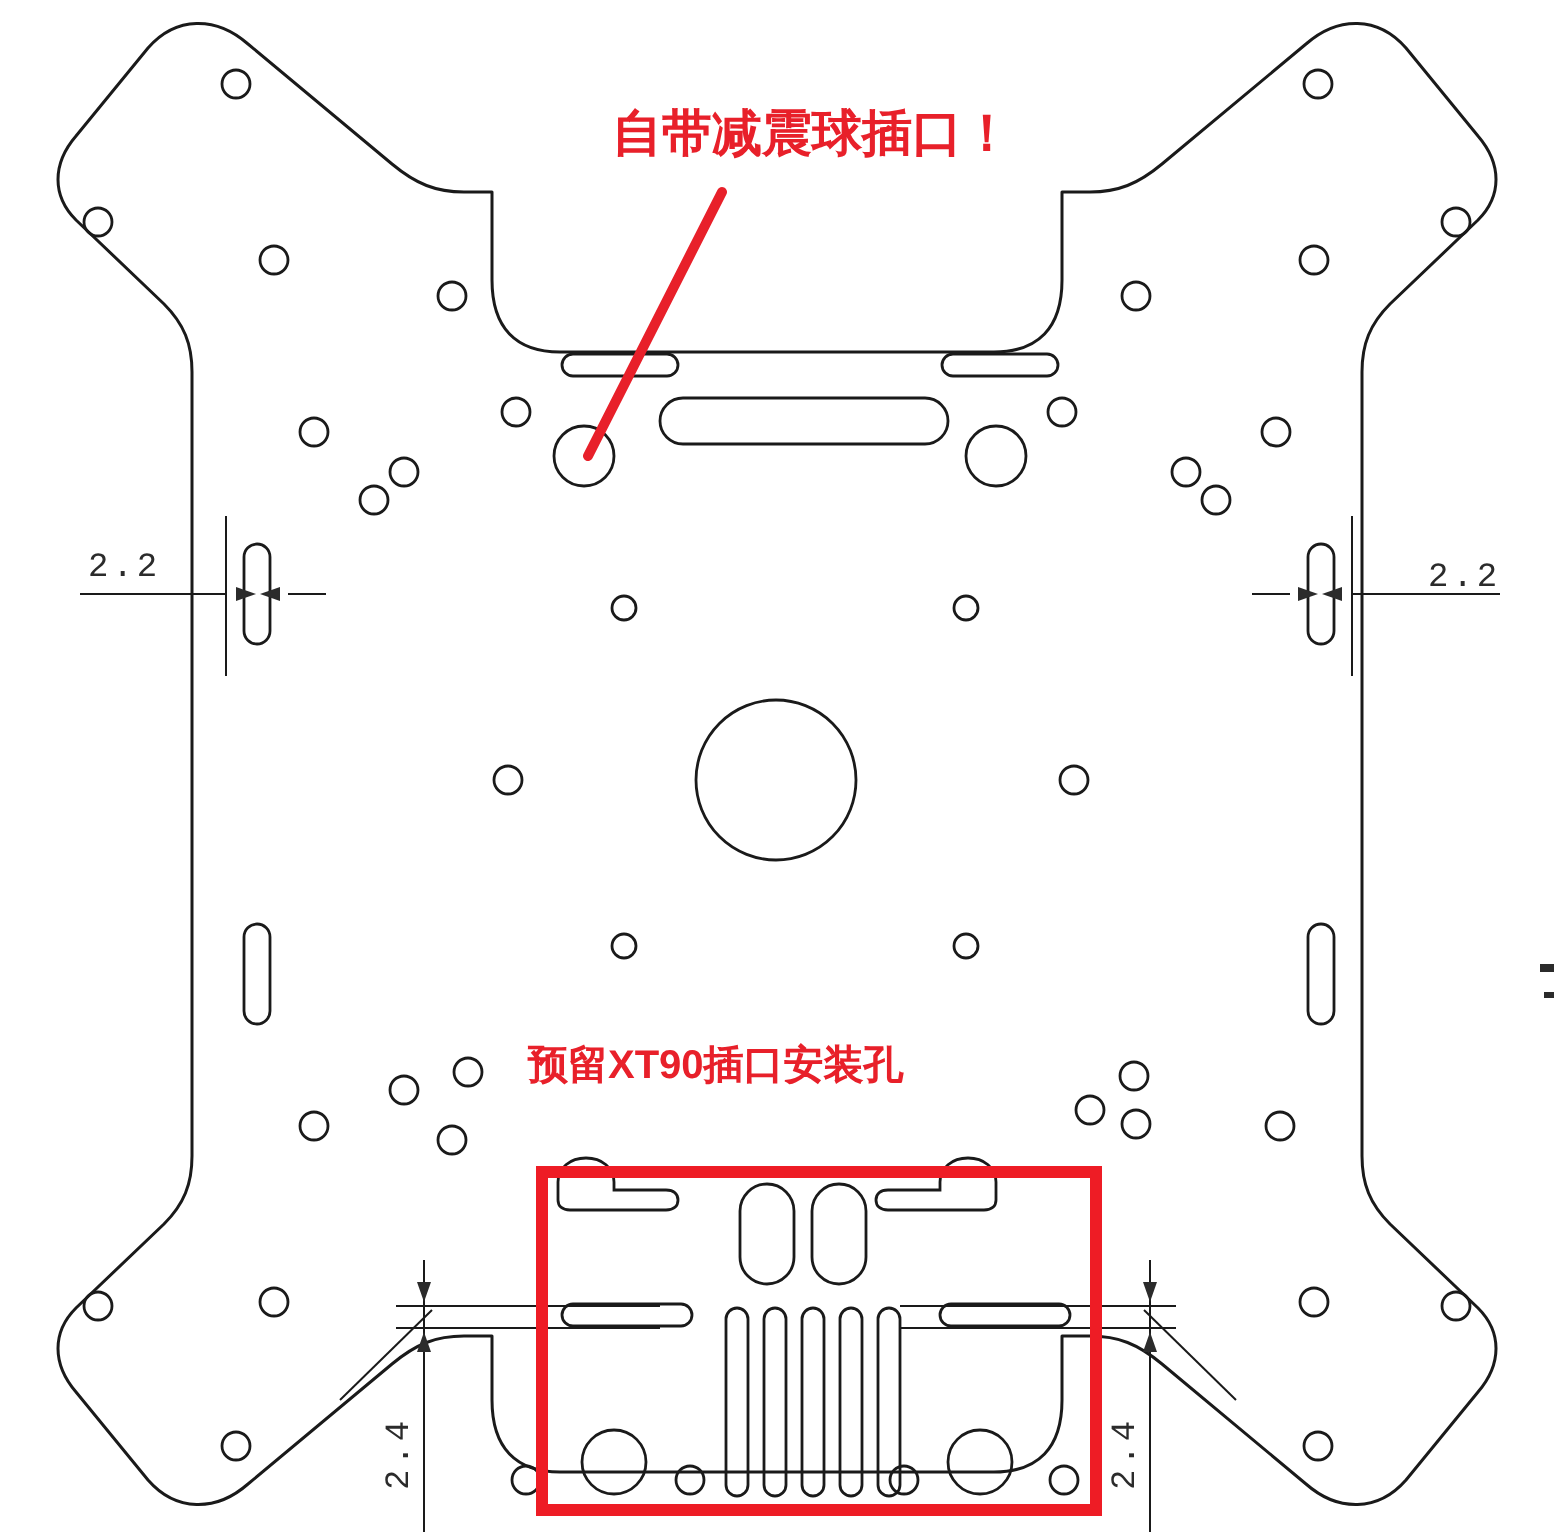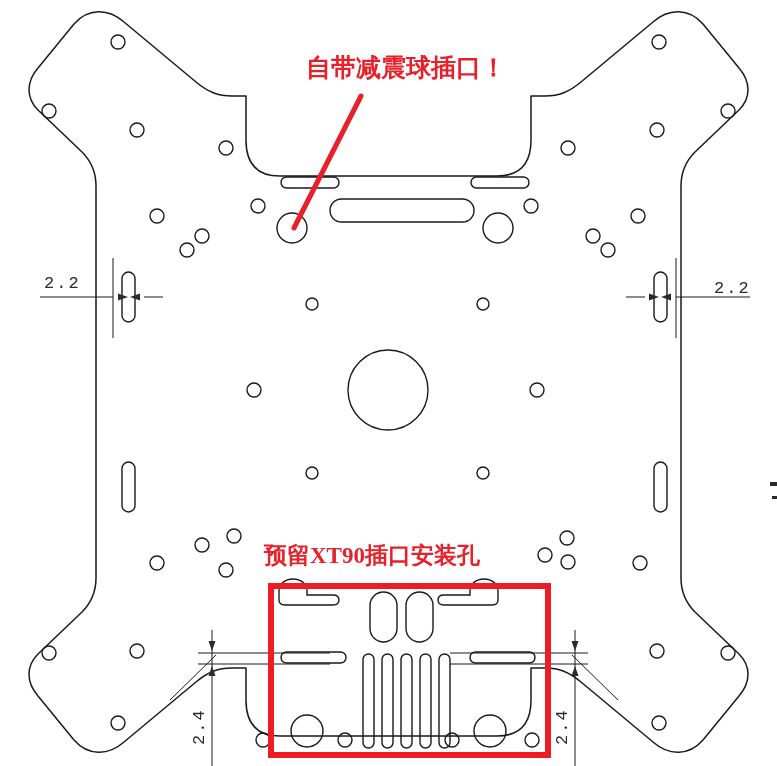--- a/index.html
+++ b/index.html
@@ -14,27 +14,27 @@
   .part-outline{fill:none;stroke:#1a1a1a;stroke-width:1.5;stroke-linejoin:round;stroke-linecap:round;}
   .hole{fill:none;stroke:#1a1a1a;stroke-width:1.4;}
   .slot{fill:none;stroke:#1a1a1a;stroke-width:1.4;}
   .dimline{stroke:#1a1a1a;stroke-width:1;fill:none;}
   .extline{stroke:#1a1a1a;stroke-width:1;fill:none;}
   .dimtext{font-family:"Liberation Mono",monospace;font-size:17px;fill:#2b2b2b;letter-spacing:2px;}
 
   .anno-text{
     position:absolute;
     color:#e8202a;
-    font-family:Liberation Serif, serif;
+    font-family:Liberation Sans, sans-serif;
     font-weight:bold;
     white-space:nowrap;
     line-height:1;
   }
   #anno-top-label{left:306px;top:55px;font-size:25px;}
-  #anno-bottom-label{left:264px;top:544px;font-size:23px;}
+  #anno-bottom-label{left:264px;top:523px;font-size:20px;}
   .anno-leader{stroke:#e8202a;stroke-width:5;stroke-linecap:round;}
   .anno-box{fill:none;stroke:#ee1c25;stroke-width:6;}
   .edge-mark{fill:#2b2b2b;}
 </style>
 </head>
 <body>
 
 <div id="stage">
 
   <svg id="drawing" viewBox="0 0 777 766">

